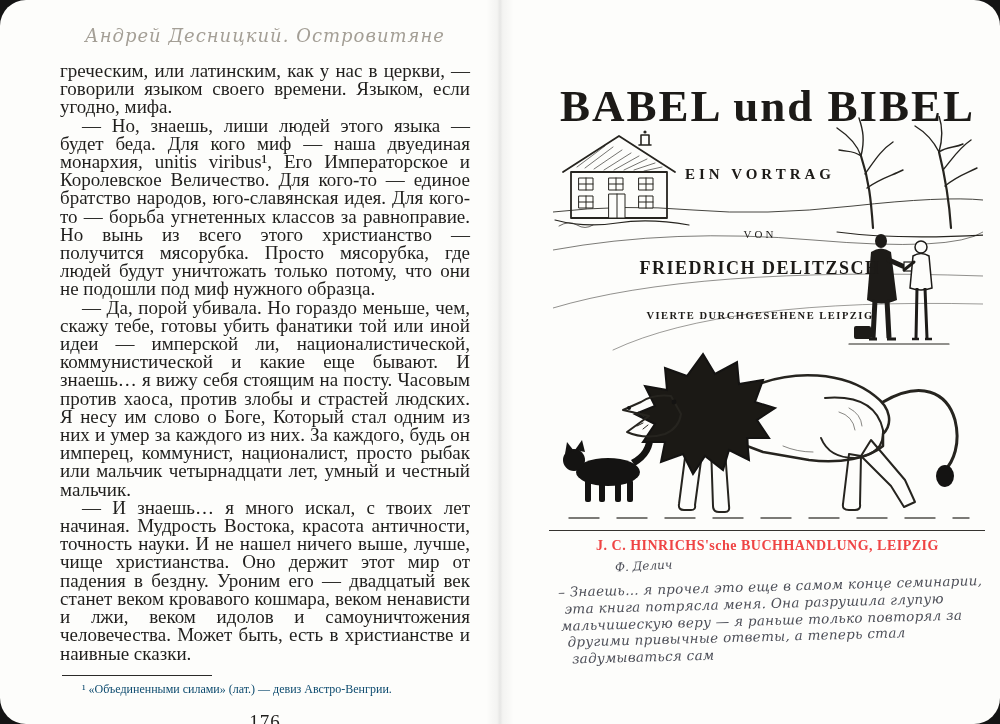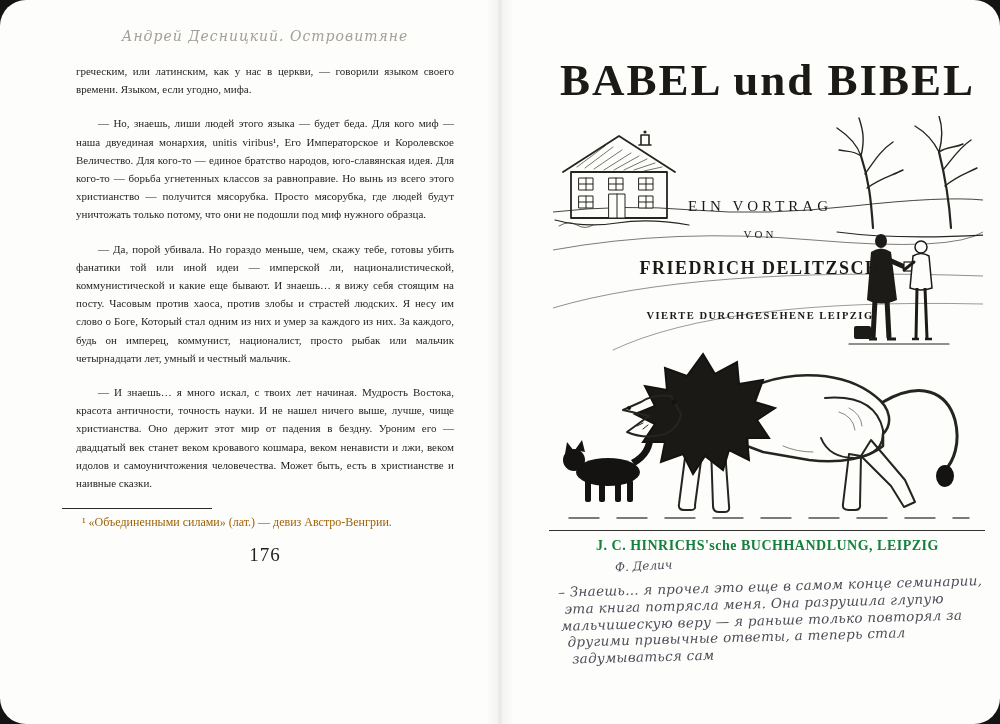--- a/index.html
+++ b/index.html
@@ -17,64 +17,64 @@
   .gutter{
     position:absolute;left:486px;top:0;width:28px;height:100%;
     background:linear-gradient(90deg,rgba(0,0,0,0) 0%,rgba(0,0,0,.04) 40%,rgba(0,0,0,.09) 50%,rgba(0,0,0,.04) 60%,rgba(0,0,0,0) 100%);
   }
 
   
   .left-page{
     position:absolute;left:60px;top:26px;width:410px;color:#1d1c1a;
   }
   .running-header{
-    text-align:center;font-style:italic;font-size:14px;line-height:20px;
+    text-align:center;font-style:italic;font-size:18px;line-height:20px;
     color:#a49f96;letter-spacing:1px;margin-bottom:16px;
     font-family:"DejaVu Serif", serif;
   }
   .body-text p{
-    margin:16px;font-size:11px;line-height:18.2px;text-align:justify;
+    margin:0;font-size:19px;line-height:18.2px;text-align:justify;
     text-indent:22px;color:#201f1d;
   }
   .body-text p.opening{text-indent:0;}
   .footnote-rule{
     width:150px;border:0;border-top:1px solid #2b2a28;margin:12px 0 6px 2px;
   }
   .footnote{
-    font-size:12px;line-height:15px;text-indent:22px;color:#a16207;font-family:Liberation Serif, serif;
+    font-size:12px;line-height:15px;text-indent:22px;color:#0c4a6e;font-family:Liberation Serif, serif;
   }
   .page-number{
     text-align:center;font-size:19px;margin-top:14px;color:#201f1d;letter-spacing:1px;
   }
 
   
   .right-page{
     position:absolute;left:545px;top:30px;width:445px;height:664px;color:#211f1c;
   }
   .bb-title{
-    position:absolute;top:24px;left:0;width:445px;text-align:center;
+    position:absolute;top:50px;left:0;width:445px;text-align:center;
     font-weight:bold;font-size:45px;letter-spacing:2px;color:#1c1a17;
     font-family:"Liberation Serif", serif;white-space:nowrap;
   }
   .scene-svg{position:absolute;left:8px;top:86px;}
   .overlay{
     position:absolute;left:0;width:430px;text-align:center;white-space:nowrap;
     color:#1c1a17;z-index:3;
   }
-  .ein-vortrag{top:168px;font-size:15px;font-weight:normal;letter-spacing:4px;}
+  .ein-vortrag{top:136px;font-size:15px;font-weight:bold;letter-spacing:4px;}
   .von-line{top:198px;font-size:11px;letter-spacing:3px;}
   .author-line{top:228px;font-size:18px;font-weight:bold;letter-spacing:1.5px;}
   .edition-line{top:280px;font-size:10.5px;font-weight:bold;letter-spacing:1.5px;}
   .lion-svg{position:absolute;left:8px;top:316px;}
   .titlepage-divider{
     position:absolute;top:500px;left:4px;width:436px;border:0;border-top:1px solid #35332f;margin:0;
   }
   .publisher-line{
     position:absolute;top:508px;left:0;width:445px;text-align:center;
-    font-size:14px;font-weight:bold;letter-spacing:.5px;color:#15803d;
+    font-size:14px;font-weight:bold;letter-spacing:.5px;color:#ef4444;
   }
   .handwritten{font-style:italic;color:#4d4f58;font-family:"DejaVu Serif", serif;}
   .signature{
     position:absolute;top:529px;left:70px;font-size:12px;transform:rotate(-3deg);
   }
   .annotation{
     position:absolute;top:548px;left:14px;width:424px;
     transform:rotate(-1.6deg);font-size:13.5px;line-height:16.8px;letter-spacing:.3px;
   }
   .annotation div{white-space:nowrap;}

